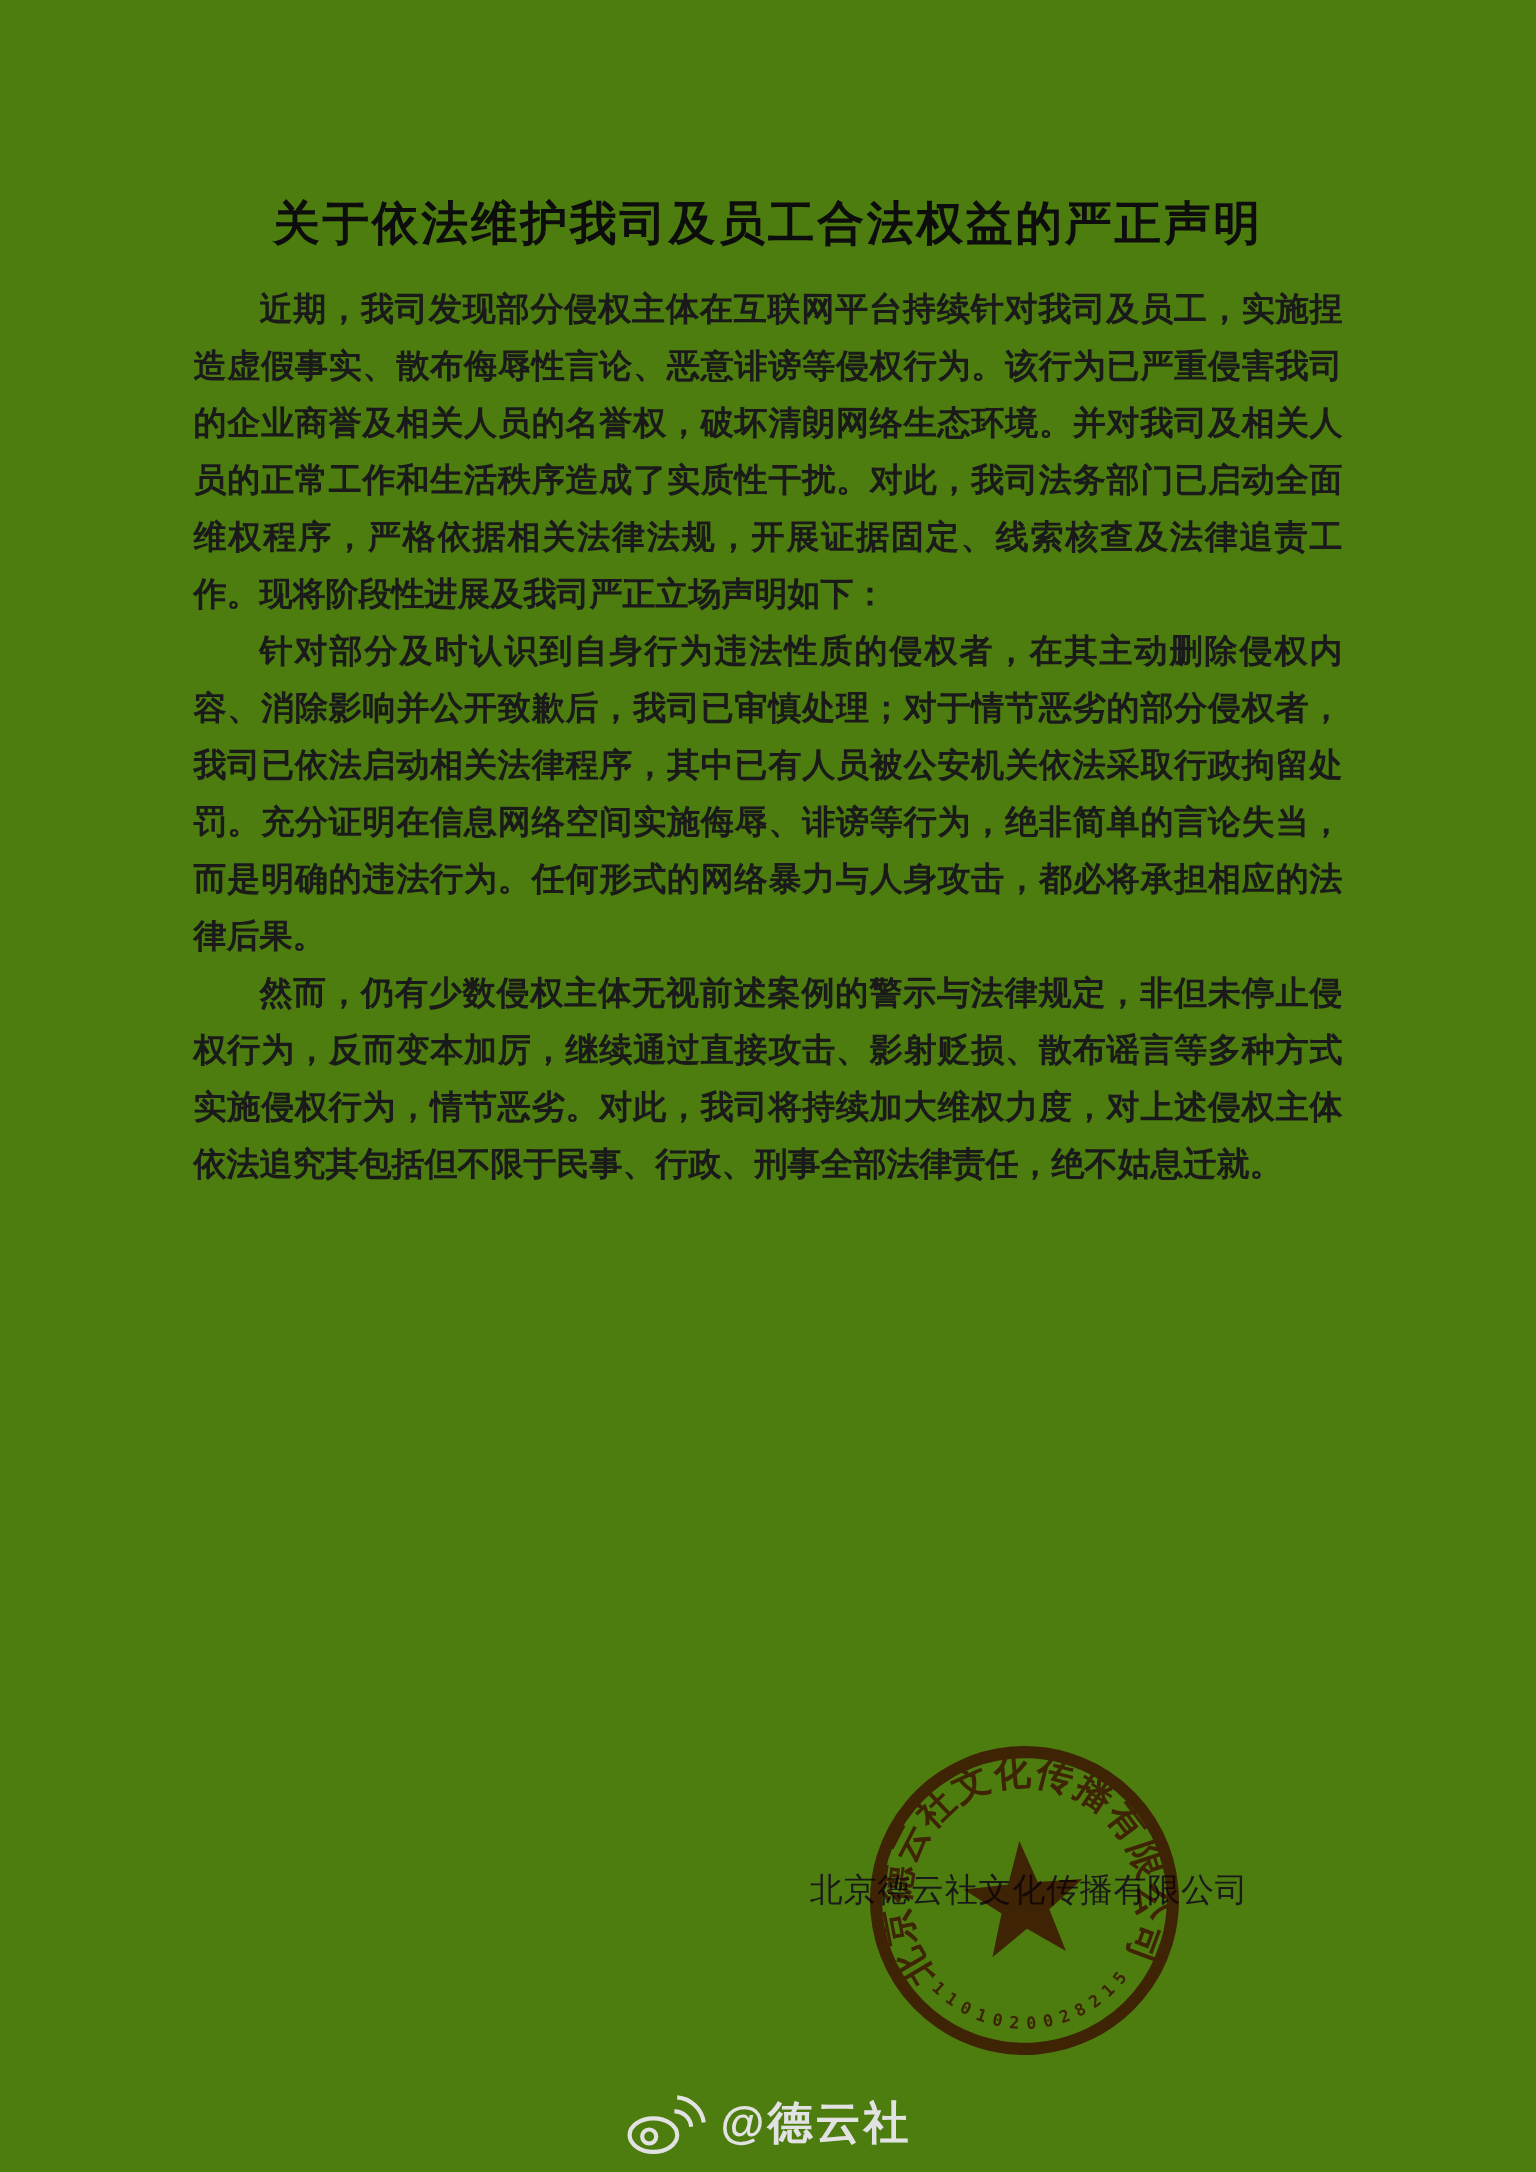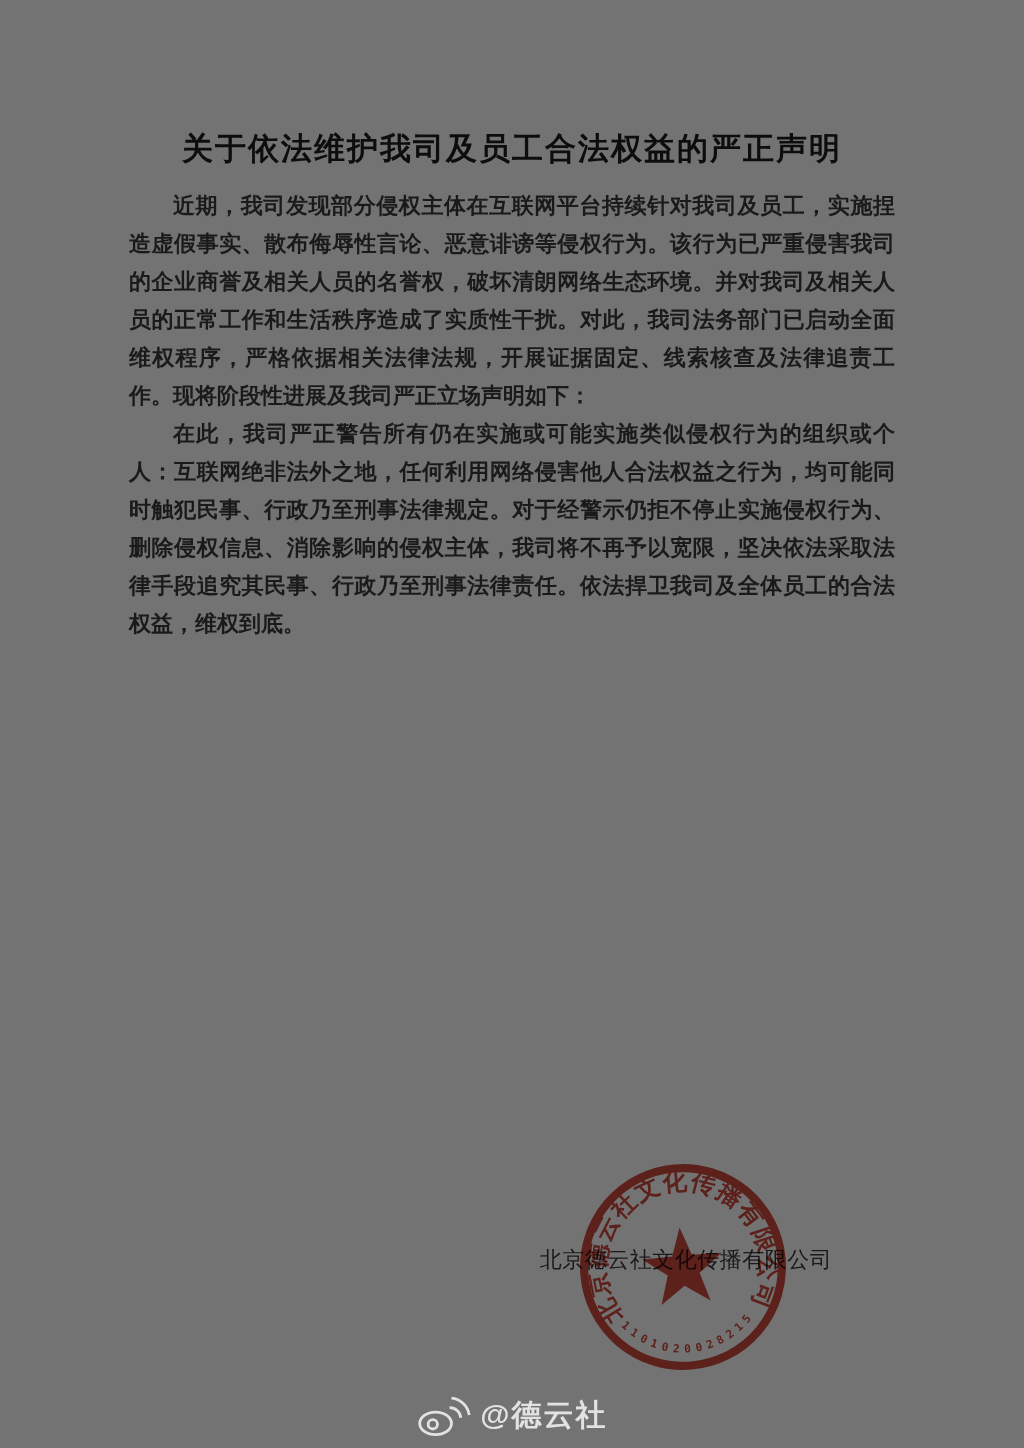--- a/index.html
+++ b/index.html
@@ -3,21 +3,21 @@
 <meta charset="utf-8">
 <style>
   html, body { margin:0; padding:0; }
   body {
     width:1024px; height:1448px;
     background:#ffffff;
     position:relative;
     font-family:"Liberation Serif","DejaVu Serif",serif;
     overflow:hidden;
   }
-  .page { position:absolute; inset:0; background:#737373; }
+  .page { position:absolute; inset:0; background:#4d7c0f; }
 
   .title {
     position:absolute; top:128px; left:0; width:100%;
     margin:0; text-align:center;
     font-family:"Liberation Sans","DejaVu Sans",sans-serif;
     font-weight:bold; font-size:31px; letter-spacing:2px;
     color:#0d0d0d;
   }
 
   .body-text {
@@ -69,21 +69,22 @@
 </style>
 </head>
 <body>
 
 <div class="page">
 
   <h1 class="title">关于依法维护我司及员工合法权益的严正声明</h1>
 
   <div class="body-text">
     <p>近期，我司发现部分侵权主体在互联网平台持续针对我司及员工，实施捏造虚假事实、散布侮辱性言论、恶意诽谤等侵权行为。该行为已严重侵害我司的企业商誉及相关人员的名誉权，破坏清朗网络生态环境。并对我司及相关人员的正常工作和生活秩序造成了实质性干扰。对此，我司法务部门已启动全面维权程序，严格依据相关法律法规，开展证据固定、线索核查及法律追责工作。现将阶段性进展及我司严正立场声明如下：</p>
-    <p>在此，我司严正警告所有仍在实施或可能实施类似侵权行为的组织或个人：互联网绝非法外之地，任何利用网络侵害他人合法权益之行为，均可能同时触犯民事、行政乃至刑事法律规定。对于经警示仍拒不停止实施侵权行为、删除侵权信息、消除影响的侵权主体，我司将不再予以宽限，坚决依法采取法律手段追究其民事、行政乃至刑事法律责任。依法捍卫我司及全体员工的合法权益，维权到底。</p>
+    <p>针对部分及时认识到自身行为违法性质的侵权者，在其主动删除侵权内容、消除影响并公开致歉后，我司已审慎处理；对于情节恶劣的部分侵权者，我司已依法启动相关法律程序，其中已有人员被公安机关依法采取行政拘留处罚。充分证明在信息网络空间实施侮辱、诽谤等行为，绝非简单的言论失当，而是明确的违法行为。任何形式的网络暴力与人身攻击，都必将承担相应的法律后果。</p>
+    <p>然而，仍有少数侵权主体无视前述案例的警示与法律规定，非但未停止侵权行为，反而变本加厉，继续通过直接攻击、影射贬损、散布谣言等多种方式实施侵权行为，情节恶劣。对此，我司将持续加大维权力度，对上述侵权主体依法追究其包括但不限于民事、行政、刑事全部法律责任，绝不姑息迁就。</p>
   </div>
 
   <div class="signature">
     <div class="company">北京德云社文化传播有限公司</div>
   </div>
 
   <svg class="seal" viewBox="0 0 204 204" xmlns="http://www.w3.org/2000/svg">
     <defs>
       <path id="sealArcPath" d="M 39.7,145.6 A 76,76 0 1 1 164.3,145.6" fill="none"></path>
       <path id="sealSerialPath" d="M 29.3,144 A 84,84 0 0 0 174.7,144" fill="none"></path>

